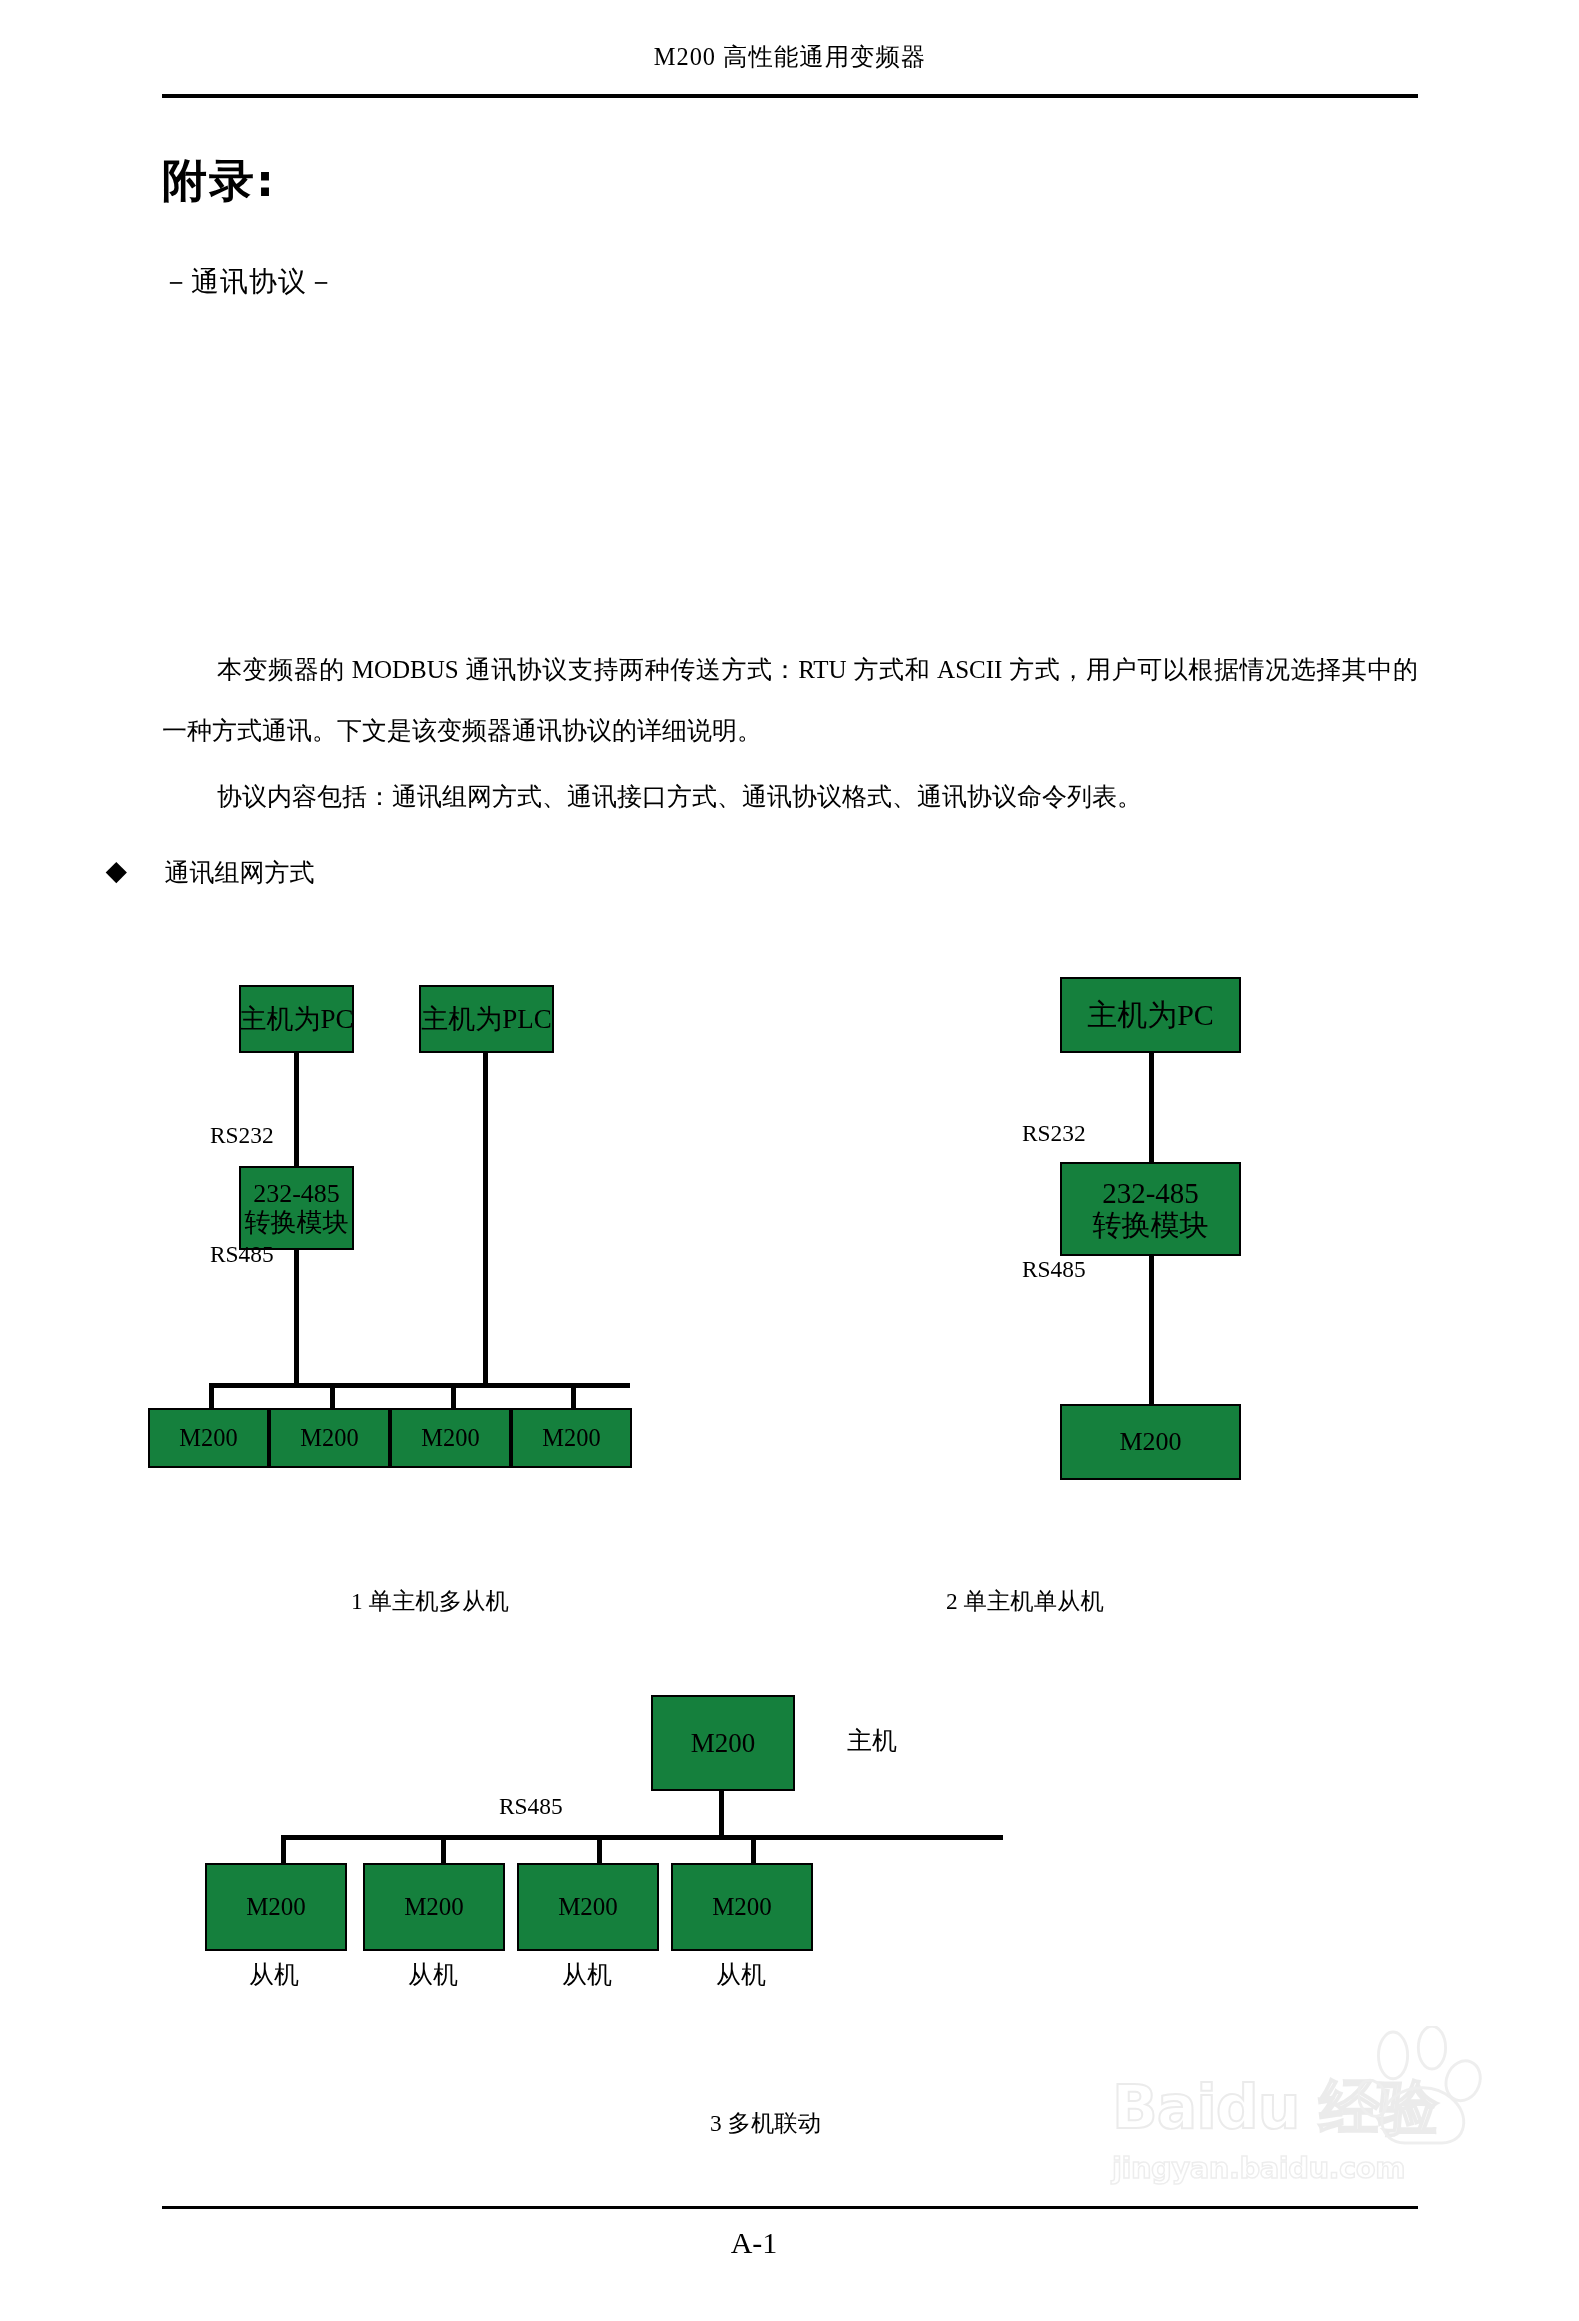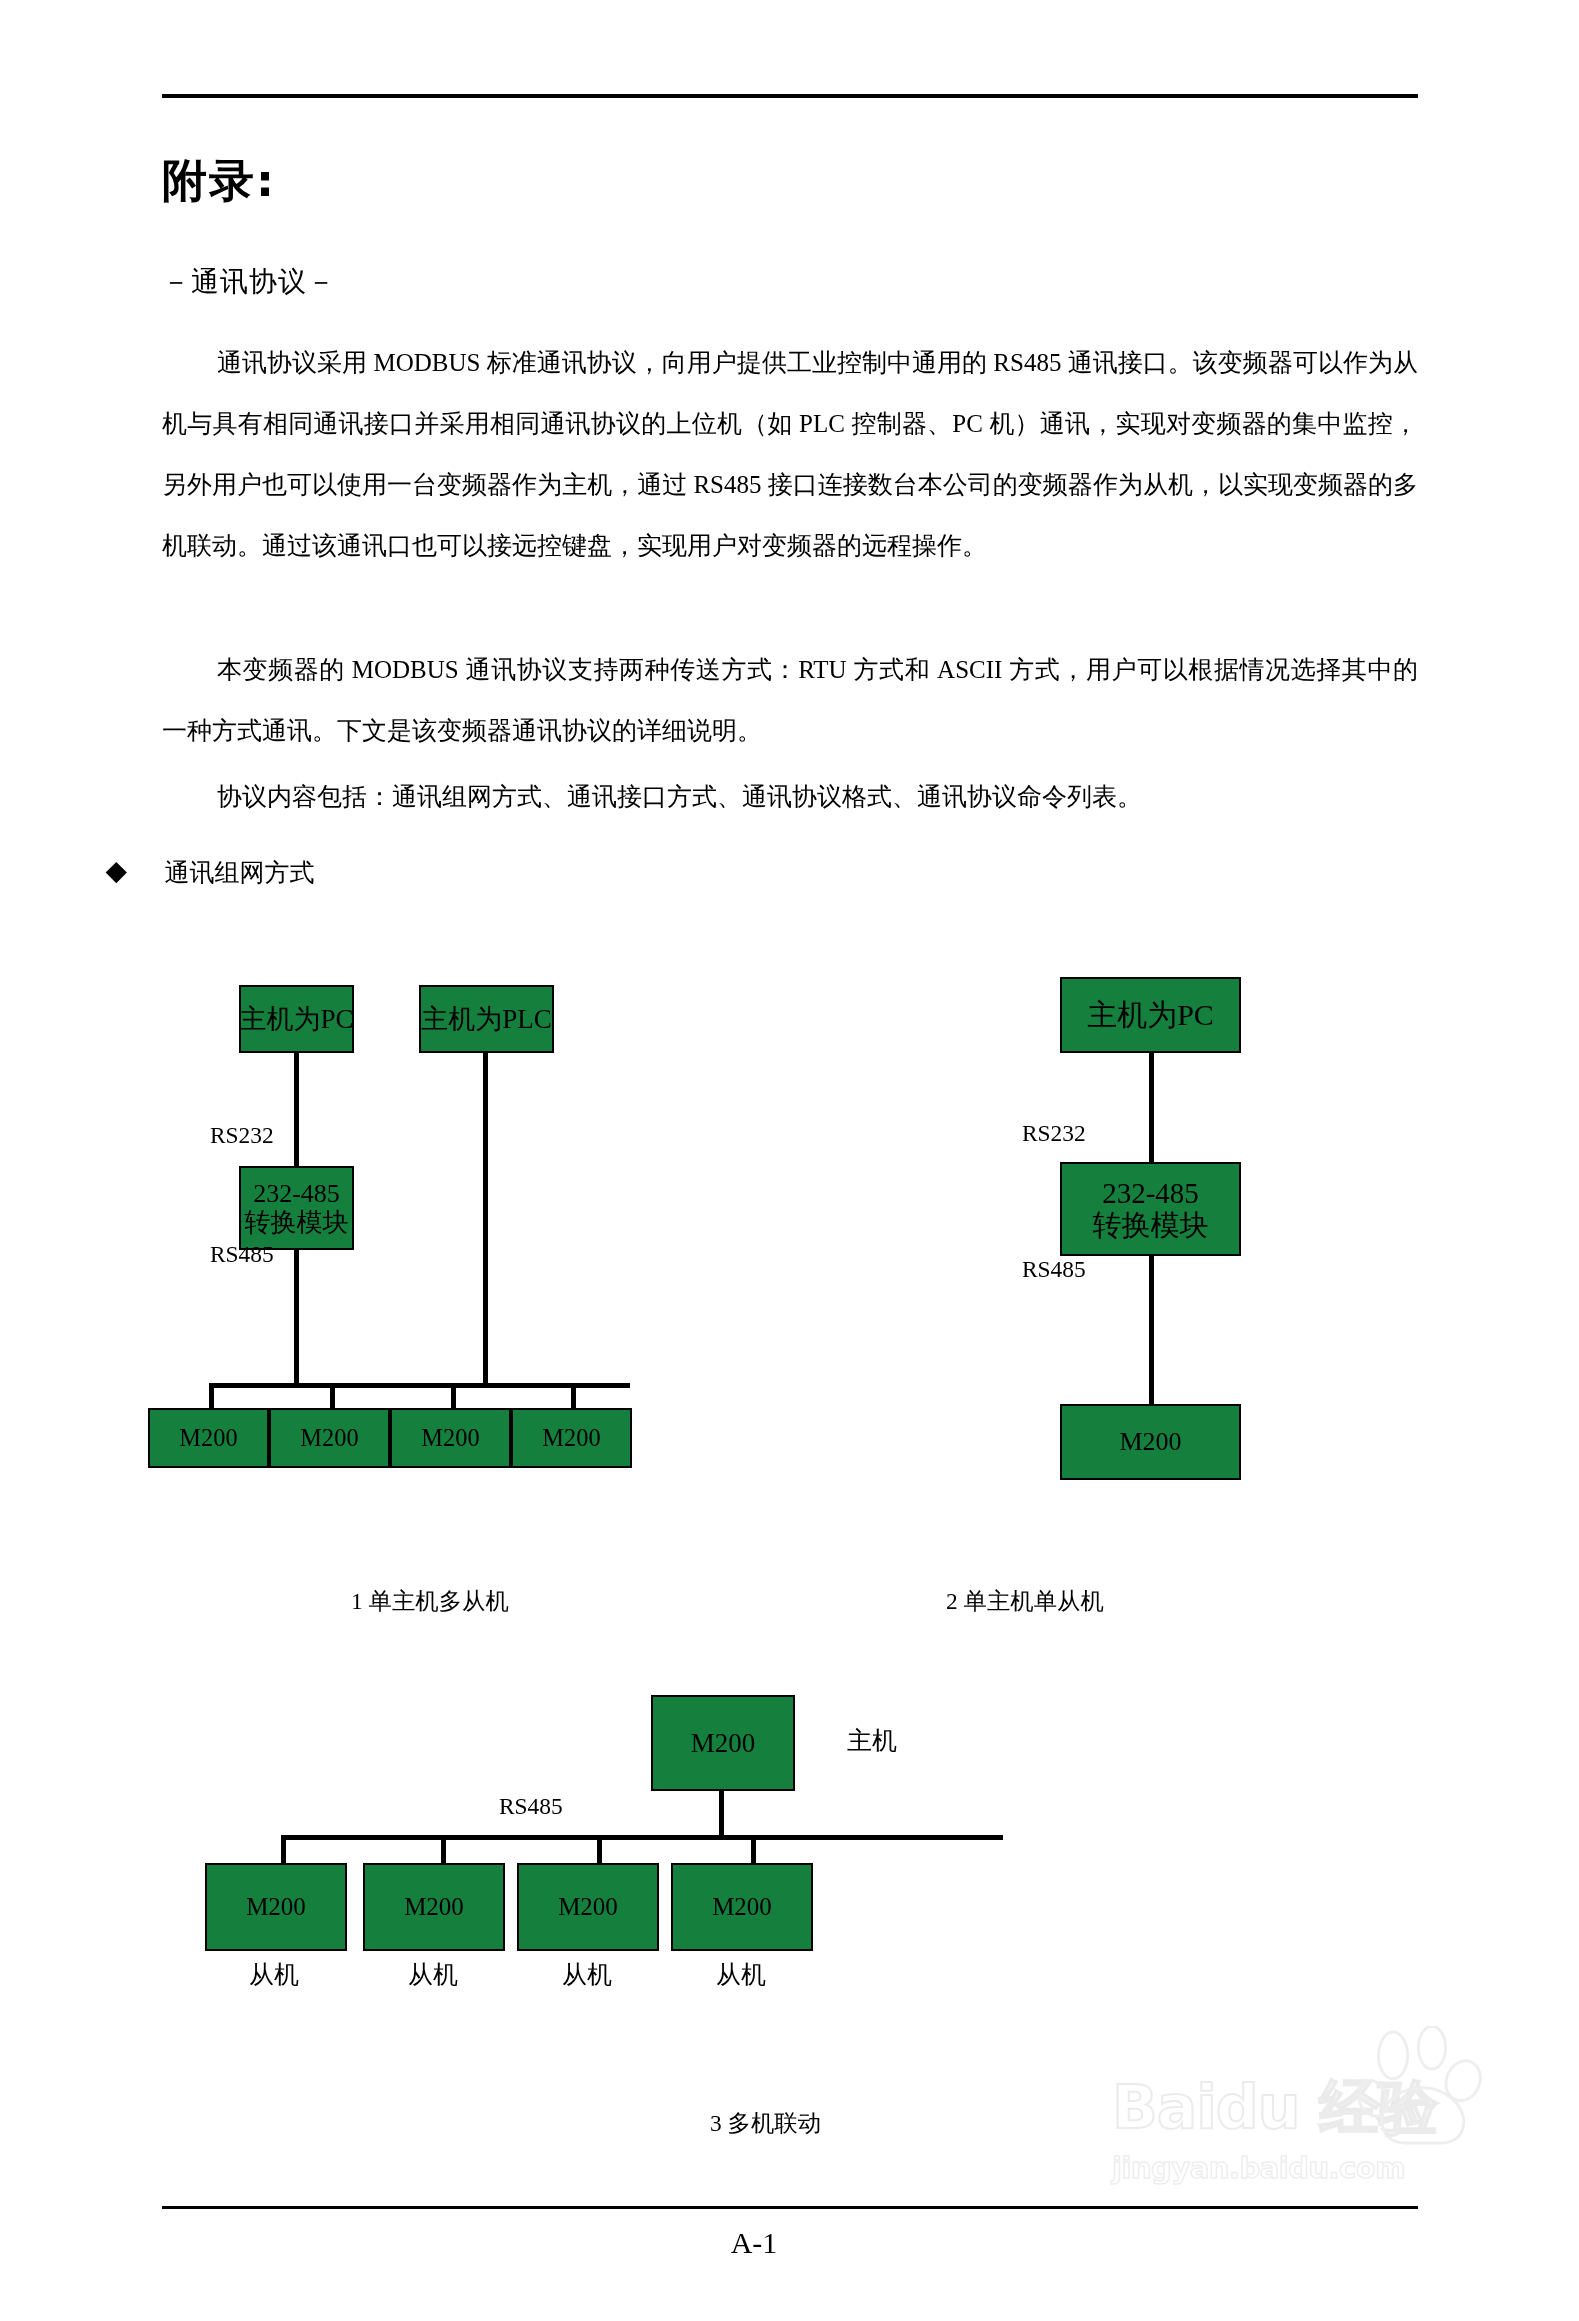--- a/index.html
+++ b/index.html
@@ -152,26 +152,26 @@
     position: absolute;
     top: -51px; left: 246px;
     width: 146px; height: 127px;
   }
 </style>
 </head>
 <body>
 
 <div class="page">
 
+  <div class="header-title">M200 高性能通用变频器</div>
   <div class="header-rule"></div>
 
   <div class="appendix-title">附录:</div>
   <div class="section-title">－通讯协议－</div>
 
-  <div class="body-block indent" id="para1">通讯协议采用 MODBUS 标准通讯协议，向用户提供工业控制中通用的 RS485 通讯接口。该变频器可以作为从机与具有相同通讯接口并采用相同通讯协议的上位机（如 PLC 控制器、PC 机）通讯，实现对变频器的集中监控，另外用户也可以使用一台变频器作为主机，通过 RS485 接口连接数台本公司的变频器作为从机，以实现变频器的多机联动。通过该通讯口也可以接远控键盘，实现用户对变频器的远程操作。</div>
   <div class="body-block indent" id="para2">本变频器的 MODBUS 通讯协议支持两种传送方式：RTU 方式和 ASCII 方式，用户可以根据情况选择其中的一种方式通讯。下文是该变频器通讯协议的详细说明。</div>
   <div class="body-block indent" id="para3">协议内容包括：通讯组网方式、通讯接口方式、通讯协议格式、通讯协议命令列表。</div>
 
   <div class="bullet-row">
     <span class="bullet-diamond"></span>
     <span>通讯组网方式</span>
   </div>
 
   <div class="dbox" style="left:239px; top:985px; width:115px; height:68px; font-size:27px;">
     <span class="ln">主机为PC</span>

